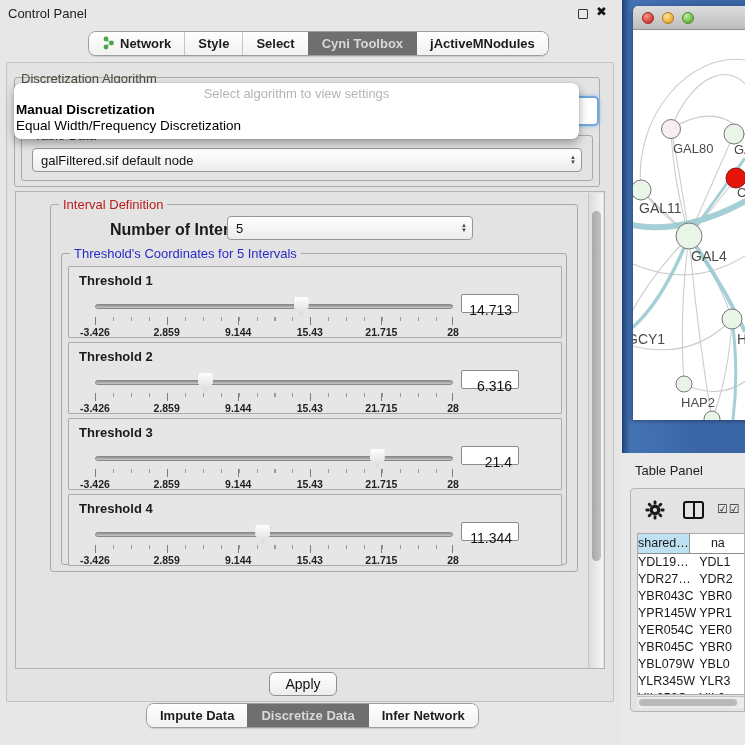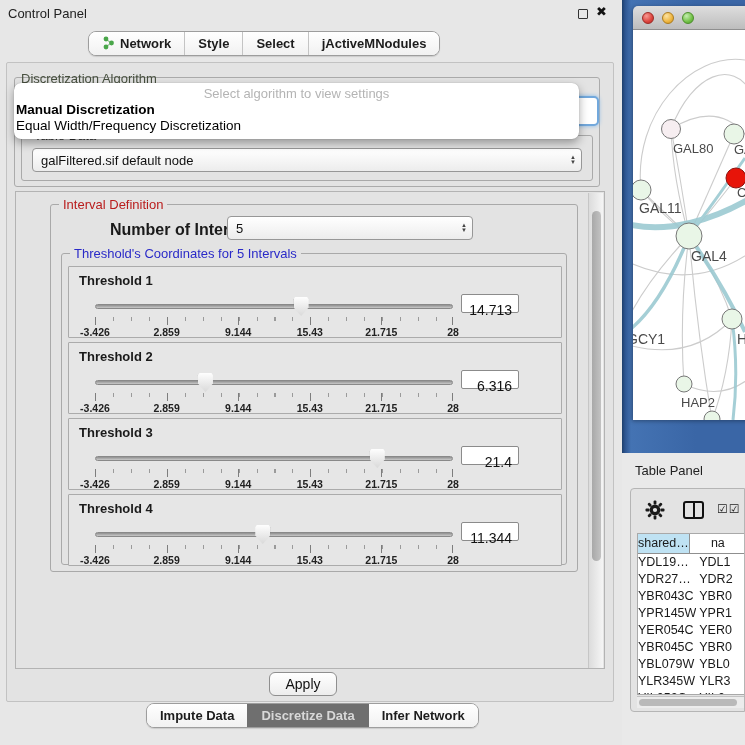--- a/index.html
+++ b/index.html
@@ -118,20 +118,21 @@
         <svg class="net-ic" viewBox="0 0 13 14">
           <line x1="4" y1="3" x2="9" y2="7" stroke="#9cc79c" stroke-width="1.2"></line>
           <line x1="4" y1="11" x2="9" y2="7" stroke="#9cc79c" stroke-width="1.2"></line>
           <circle cx="4" cy="3" r="2.4" fill="#49a649"></circle>
             <circle cx="4" cy="11" r="2.4" fill="#49a649"></circle>
           <circle cx="9.5" cy="7" r="2.4" fill="#49a649"></circle>
         </svg><span>Network</span>
       </span>
       <span class="tab">Style</span>
       <span class="tab">Select</span>
+      <span class="tab selected">Cyni Toolbox</span>
       <span class="tab">jActiveMNodules</span>
     </div>
   </div>
 
   <div class="content">
 
     <div class="algo-group"></div>
     <div class="algo-title">Discretization Algorithm</div>
 
     <div class="focus-combo"></div>

